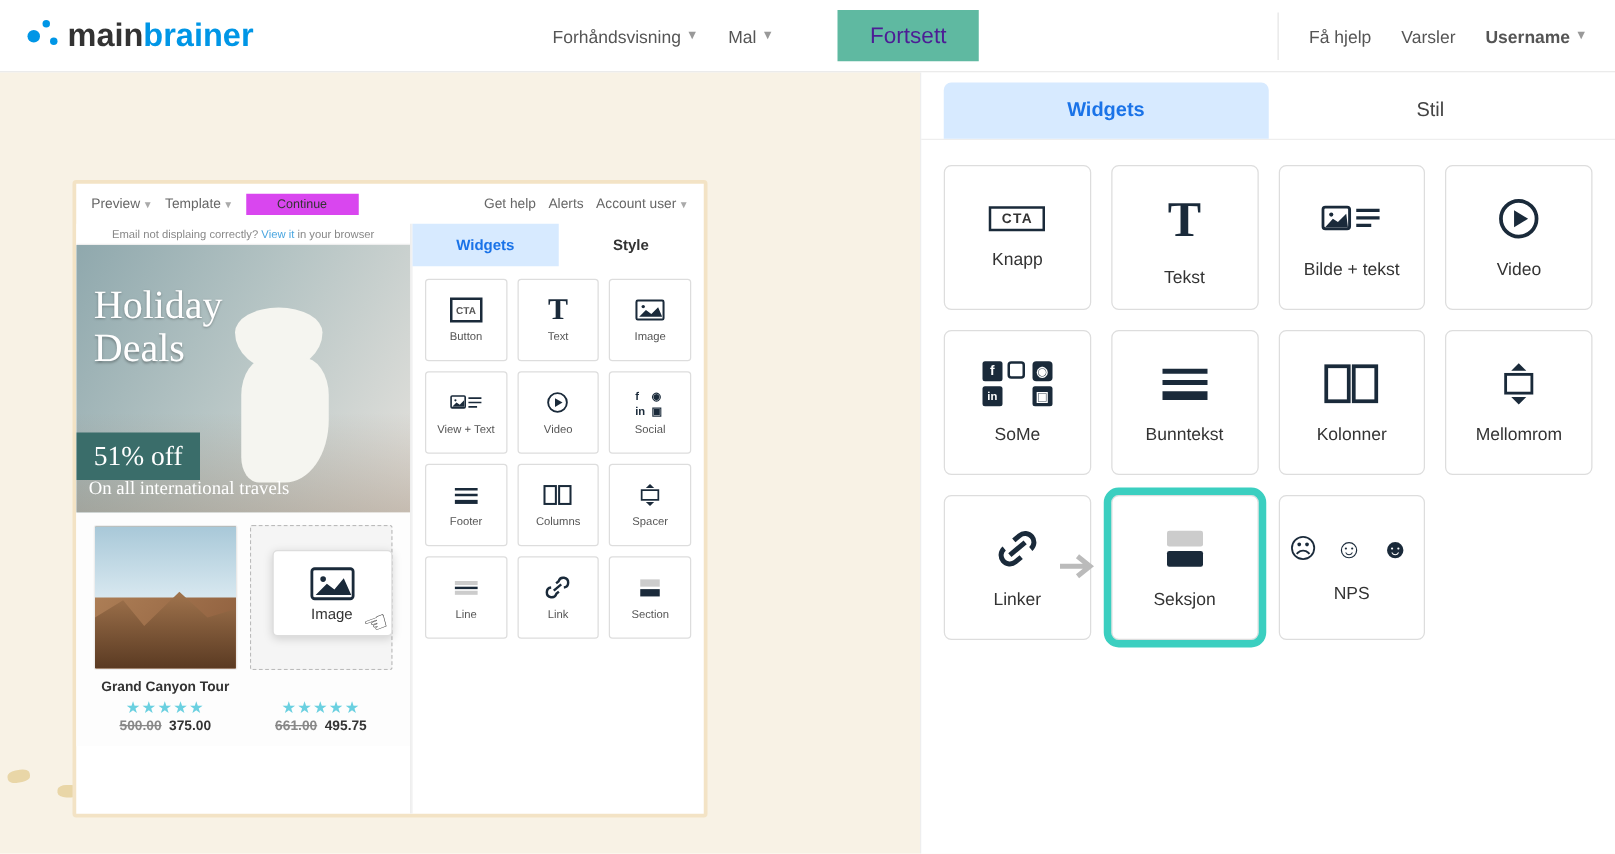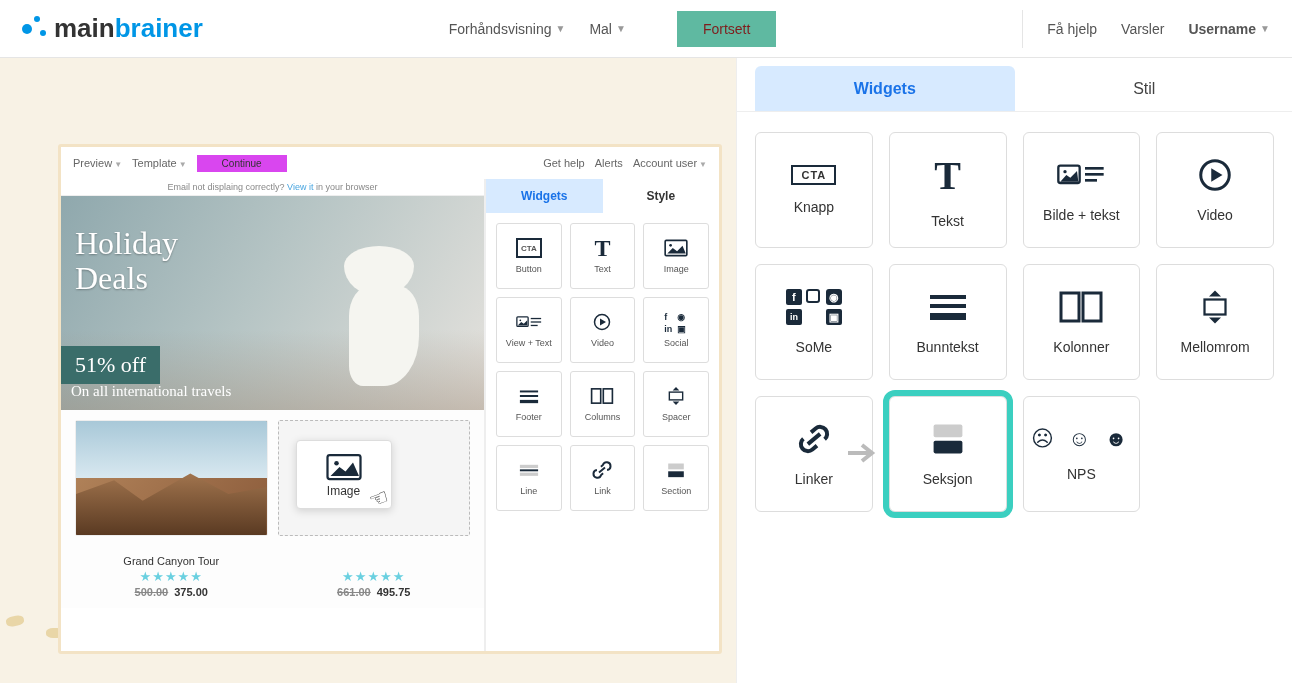--- a/index.html
+++ b/index.html
@@ -10,30 +10,30 @@
   .logo .dots { color: #0096e6; margin-right: 6px; position: relative; width: 26px; height: 26px; }
   .logo .dots span { position: absolute; background: #0096e6; border-radius: 50%; }
   .logo .dots .d1 { width: 10px; height: 10px; top: 8px; left: 0; }
   .logo .dots .d2 { width: 6px; height: 6px; top: 0; left: 12px; }
   .logo .dots .d3 { width: 6px; height: 6px; top: 14px; left: 18px; }
   .logo .main { color: #333; }
   .logo .brain { color: #0096e6; }
   .top-center { display: flex; align-items: center; gap: 24px; }
   .top-btn { color: #555; font-size: 14px; cursor: pointer; display: flex; align-items: center; gap: 4px; }
   .top-btn .caret { font-size: 10px; color: #999; }
-  .continue-btn { background: #5fb9a1; color: #7f1d1d; padding: 10px 26px; font-size: 14px; cursor: pointer; border: none; margin-left: 27px; }
+  .continue-btn { background: #5fb9a1; color: #4c1d95; padding: 10px 26px; font-size: 18px; cursor: pointer; border: none; margin-left: 27px; }
   .top-right { display: flex; align-items: center; gap: 24px; }
   .divider { width: 1px; height: 38px; background: #e5e5e5; }
 
   .content { display: flex; height: calc(683px - 58px); }
   .left-area { flex: 1; background: #f8f2e5; position: relative; overflow: hidden; }
   .trail { position: absolute; right: -50px; top: 120px; width: 600px; height: 600px; }
   .trail-dot { position: absolute; width: 18px; height: 10px; background: #d9b96a; border-radius: 40%; opacity: 0.5; }
 
-  .preview-card { position: absolute; left: 58px; top: 86px; width: 664px; height: 510px; background: #fff; border: 3px solid #f3e3c5; border-radius: 3px; display: flex; overflow: hidden; }
+  .preview-card { position: absolute; left: 58px; top: 86px; width: 508px; height: 510px; background: #fff; border: 3px solid #f3e3c5; border-radius: 3px; display: flex; overflow: hidden; }
 
   .pc-left { flex: 1; display: flex; flex-direction: column; }
   .pc-topbar { height: 32px; display: flex; align-items: center; padding: 0 12px; font-size: 11px; color: #666; justify-content: space-between; }
   .pc-topbar .pc-l { display: flex; gap: 10px; align-items: center; }
   .pc-topbar .pc-r { display: flex; gap: 10px; align-items: center; }
   .pc-continue { background: #d946ef; color: #333; padding: 3px 25px; font-size: 10px; }
   .pc-caret { font-size: 8px; color: #aaa; margin-left: 2px; }
 
   .email-pane { flex: 1; border-right: 1px solid #eee; display: flex; flex-direction: column; }
   .email-warn { background: #fff; text-align: center; font-size: 9px; color: #888; padding: 3px; border-bottom: 1px solid #eee; }
@@ -46,21 +46,21 @@
   .hat { position: absolute; top: 10px; right: 30px; width: 70px; height: 50px; background: #f5f5f0; border-radius: 50% 50% 50% 50% / 40% 40% 60% 60%; }
   .body-shape { position: absolute; top: 50px; right: 25px; width: 70px; height: 100px; background: #f5f5f0; border-radius: 30% 30% 50% 20%; }
   .rocks { position: absolute; left: 0; bottom: 0; width: 100%; height: 80px; background: linear-gradient(to top, rgba(150,130,110,0.4), transparent); }
 
   .products { display: flex; gap: 10px; padding: 10px 14px; background: #fdfdfd; }
   .prod { flex: 1; text-align: center; font-size: 11px; position: relative; }
   .prod-img { height: 116px; background: linear-gradient(135deg, #b88a5f, #8a5a3a); border: 1px solid #eee; border-radius: 2px; position: relative; overflow: hidden; }
   .canyon { position: absolute; bottom: 0; width: 100%; height: 60%; background: linear-gradient(to top, #5a3a22, #a87a52); clip-path: polygon(0 40%, 20% 20%, 35% 50%, 60% 10%, 80% 40%, 100% 30%, 100% 100%, 0 100%); }
   .sky { position: absolute; top:0; width:100%; height:50%; background: linear-gradient(#a8c8d8, #d8e8f0); }
   .prod-drop { border: 1px dashed #bbb; background: #f5f5f5; }
-  .prod-title { margin-top: 19px; font-weight: 400; color: #333; }
+  .prod-title { margin-top: 8px; font-weight: 700; color: #333; }
   .stars { color: #6ad0e0; font-size: 13px; letter-spacing: 1px; margin: 2px 0; }
   .price { font-weight: 600; }
   .price .old { text-decoration: line-through; color: #888; margin-right: 6px; }
   .drag-widget { position: absolute; top: 20px; left: 18px; width: 96px; background: #fff; border: 1px solid #ddd; border-radius: 4px; box-shadow: 0 2px 8px rgba(0,0,0,0.15); padding: 12px 0 10px; text-align: center; font-size: 12px; }
   .drag-widget svg { width: 36px; height: 28px; }
   .cursor-icon { position: absolute; right: 2px; bottom: -4px; font-size: 22px; transform: rotate(-20deg); }
 
   .pc-right { width: 234px; border-left: 1px solid #eee; display: flex; flex-direction: column; }
   .pc-tabs { display: flex; height: 34px; }
   .pc-tab { flex: 1; display: flex; align-items: center; justify-content: center; font-size: 12px; font-weight: 600; color: #333; cursor: pointer; }

